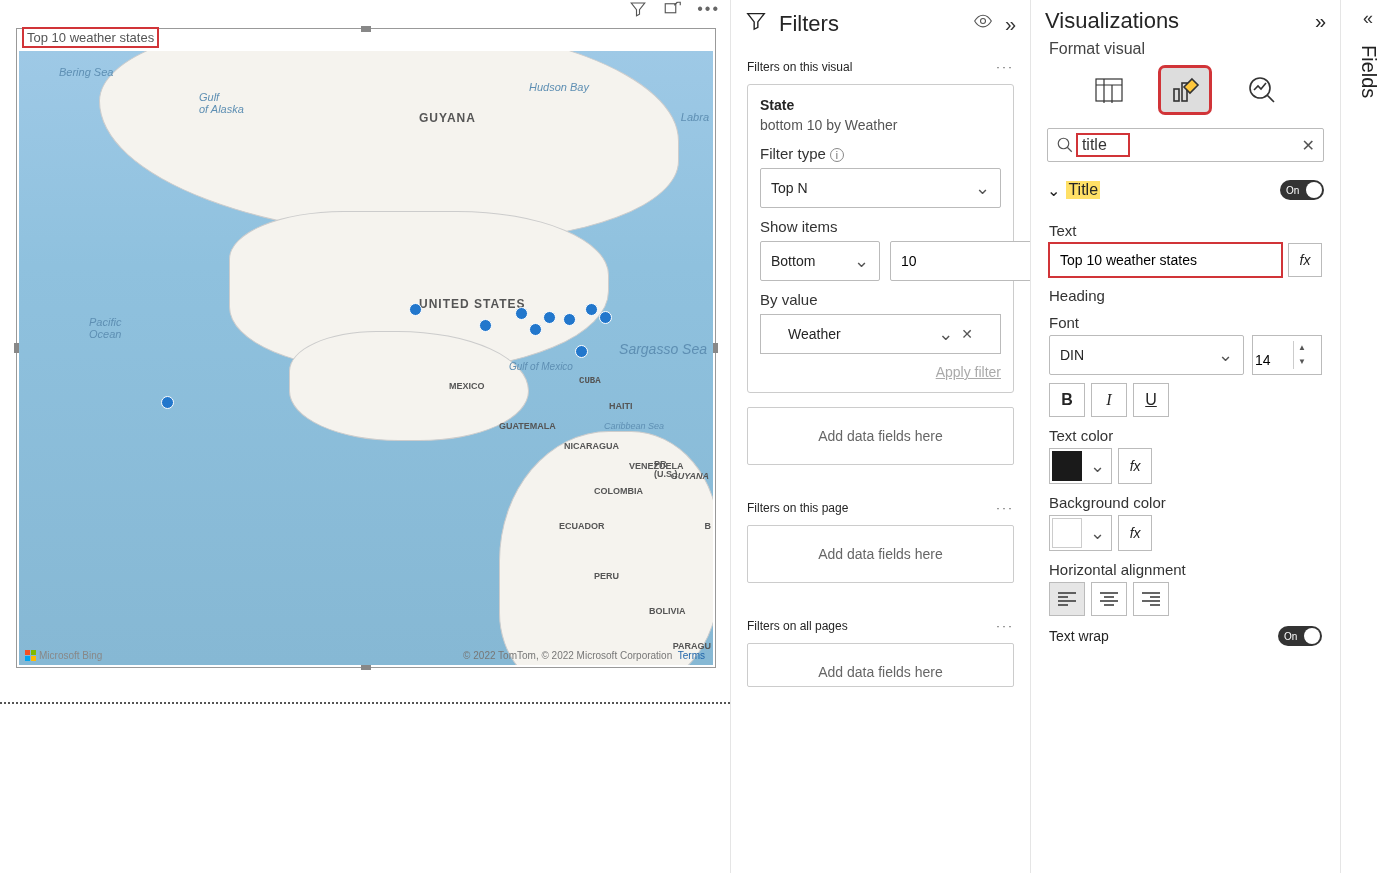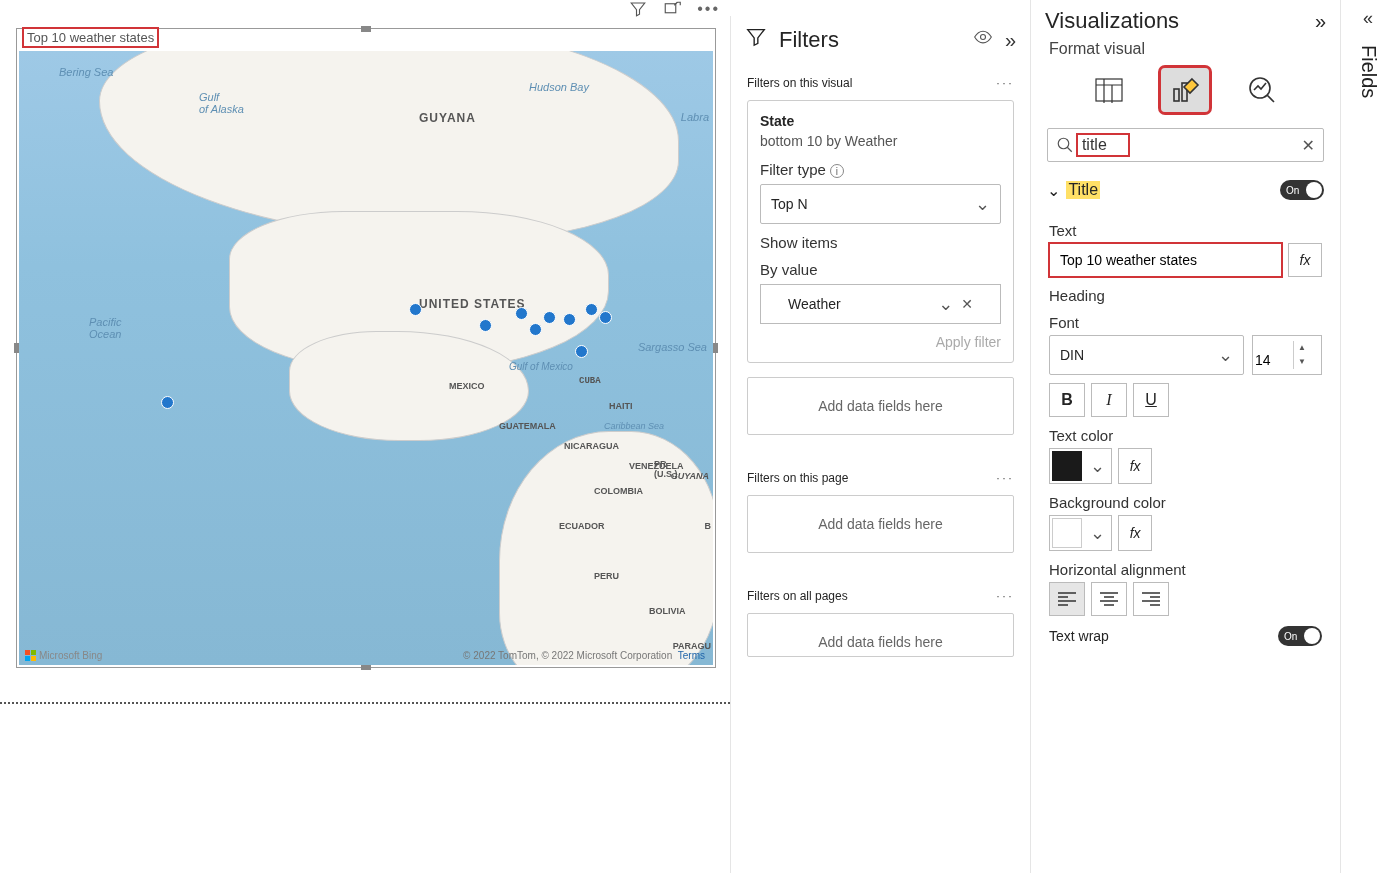--- a/index.html
+++ b/index.html
@@ -26,39 +26,39 @@
   .bing-logo { position: absolute; bottom: 4px; left: 6px; font-size: 10px; color: #888; display:flex; align-items:center; gap:3px;}
   .bing-logo .sq { display:inline-grid; grid-template-columns:repeat(2,5px); grid-template-rows:repeat(2,5px); gap:1px;}
   .bing-logo .sq span{width:5px;height:5px;}
   .map-credit { position: absolute; bottom: 4px; right: 8px; font-size: 10px; color: #777; }
   .link { color: #2266aa; }
   .sel-handle { position:absolute; width:10px; height:6px; background:#888;}
   .sel-handle.h { width:6px; height:10px;}
   .dotted-line { position:absolute; top: 702px; left:0; width:730px; border-top: 2px dotted #555;}
 
   
-  .filters-pane { flex: 0 0 300px; border-left: 1px solid #e5e5e5; display:flex; flex-direction:column; overflow:hidden;margin-top:16px;}
+  .filters-pane { flex: 0 0 300px; border-left: 1px solid #e5e5e5; display:flex; flex-direction:column; overflow:hidden;}
   .pane-header { display:flex; align-items:center; gap:12px; padding: 10px 14px; font-size: 22px; }
   .pane-header .title { flex:1; }
   .pane-header .icon { color:#333; cursor:pointer; }
   .search-box { margin: 10px 14px 14px; border: 1px solid #bbb; border-radius: 2px; display:flex; align-items:center; padding: 8px 10px; color:#555;}
   .search-box svg { margin-right:10px; }
   .section { padding: 12px 16px 6px; }
   .section-head { display:flex; justify-content:space-between; align-items:center; font-size: 12px; margin-bottom:10px;}
   .dots { color:#555; cursor:pointer; letter-spacing:2px;}
   .card { border: 1px solid #ccc; border-radius: 3px; padding: 12px; margin-bottom: 14px; }
   .card .fname { font-weight:700; }
   .card .fsum { color:#555; margin: 4px 0 12px; }
   .flabel { font-size: 15px; margin: 10px 0 6px; color:#333;}
   .info-icon { display:inline-block; width:14px;height:14px;border:1px solid #888;border-radius:50%;font-size:10px;text-align:center;line-height:13px;color:#666;margin-left:4px;}
   .select { border:1px solid #bbb; border-radius:2px; padding: 8px 10px; display:flex; justify-content:space-between; align-items:center; cursor:pointer; background:#fff;}
   .row { display:flex; gap:10px;}
   .row .select { flex:0 0 120px;}
   .row input { flex:1; border:1px solid #bbb; border-radius:2px; padding:8px 10px; font-size:14px;}
-  .apply { text-align:right; color:#aaa; margin-top:10px; cursor: default;}
+  .apply { text-align:right; color:#aaa; margin-top:10px; cursor: default; text-decoration: underline;}
   .byvalue { border:1px solid #bbb; padding:8px 27px; display:flex; align-items:center; }
   .byvalue .txt { flex:1;}
   .byvalue .ic { color:#555; cursor:pointer; margin-left:8px;}
   .placeholder-card { border:1px solid #ccc; border-radius:2px; text-align:center; padding: 20px 8px; color:#666; margin: 6px 0 18px;}
 
   
   .viz-pane { flex: 0 0 310px; border-left: 1px solid #e5e5e5; display:flex; flex-direction:column; overflow:hidden;}
   .viz-header { display:flex; align-items:center; padding: 8px 14px; font-size:22px;}
   .viz-header .title{ flex:1;}
   .subtitle { padding: 0 18px; font-size:16px; color:#444; margin-top:-2px;}
@@ -144,21 +144,21 @@
 
         <div class="maplabel" style="top:15px;left:40px;">Bering Sea</div>
         <div class="maplabel" style="top:40px;left:180px;white-space:pre;">Gulf
 of Alaska</div>
         <div class="maplabel" style="top:30px;left:510px;">Hudson Bay</div>
         <div class="maplabel" style="top:60px;right:4px;">Labra</div>
         <div class="maplabel" style="top:265px;left:70px;white-space:pre;">Pacific
 Ocean</div>
         <div class="maplabel" style="top:310px;left:490px;font-size:10px;">Gulf of Mexico</div>
         <div class="maplabel" style="top:370px;left:585px;font-size:9px;">Caribbean Sea</div>
-        <div class="maplabel" style="top:290px;right:6px;font-size:11px;">Sargasso Sea</div>
+        <div class="maplabel" style="top:290px;right:6px;font-size:14px;">Sargasso Sea</div>
 
         <div class="mapcountry" style="top:60px;left:400px;">GUYANA</div>
         <div class="mapcountry" style="top:210px;left:400px;margin-top:36px;">UNITED STATES</div>
         <div class="mapcountry sm" style="top:330px;left:430px;">MEXICO</div>
         <div class="mapcountry sm" style="top:325px;left:560px;font-family:Liberation Mono, monospace;">CUBA</div>
         <div class="mapcountry sm" style="top:350px;left:590px;">HAITI</div>
         <div class="mapcountry sm" style="top:366px;left:635px;white-space:pre;margin-top:42px;">PR
 (U.S.)</div>
         <div class="mapcountry sm" style="top:370px;left:480px;">GUATEMALA</div>
         <div class="mapcountry sm" style="top:390px;left:545px;">NICARAGUA</div>
@@ -223,20 +223,27 @@
       </div>
       <div class="card">
         <div class="fname">State</div>
         <div class="fsum">bottom 10 by Weather</div>
         <div class="flabel"><span>Filter type</span><span class="info-icon">i</span></div>
         <div class="select">
           <span>Top N</span>
             <span class="chev-down"></span>
         </div>
         <div class="flabel">Show items</div>
+        <div class="row">
+          <div class="select">
+            <span>Bottom</span>
+              <span class="chev-down"></span>
+          </div>
+          <input value="10" style="">
+        </div>
         <div class="flabel">By value</div>
         <div class="byvalue">
           <span class="txt">Weather</span>
           <span class="ic chev-down"></span>
           <span class="ic">✕</span>
         </div>
         <div class="apply">Apply filter</div>
       </div>
       <div class="placeholder-card">Add data fields here</div>
     </div>

